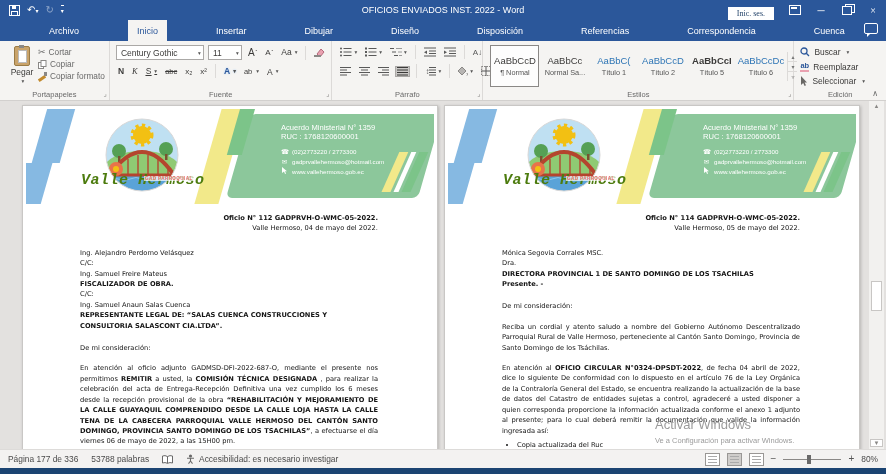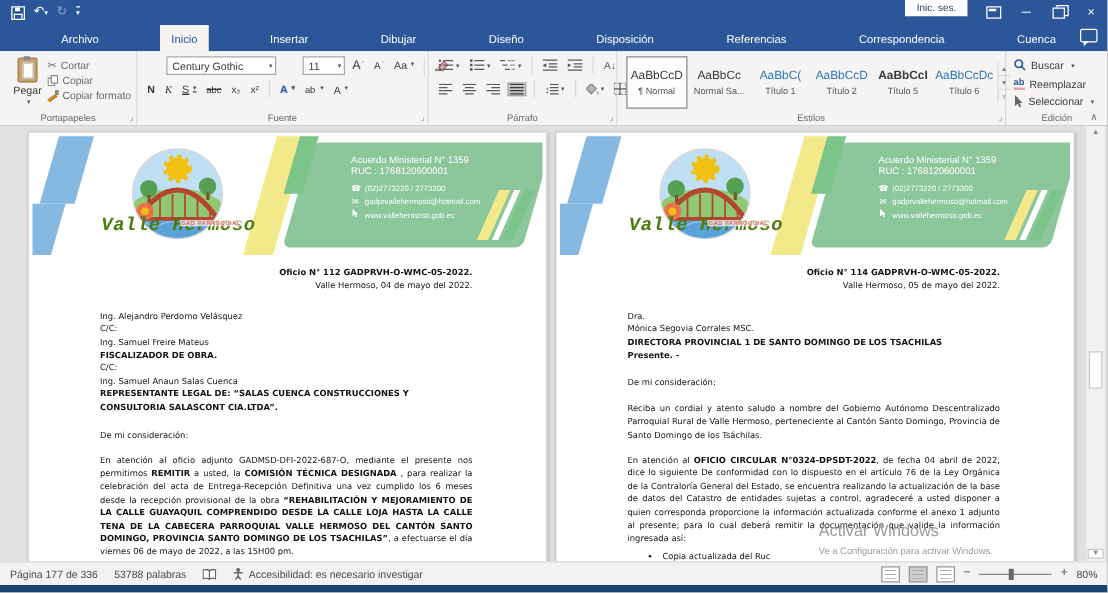--- a/index.html
+++ b/index.html
@@ -9,21 +9,21 @@
   .tbar{position:absolute;top:0;left:0;right:0;height:20px;background:#2b579a;color:#fff;
         display:flex;align-items:center;font-size:9px;}
   .qat{display:flex;align-items:center;gap:7px;padding-left:9px;z-index:2;}
   .qbtn{color:#fff;font-size:10px;line-height:10px;cursor:default;}
   .qbtn.dim{opacity:.45;}
   .ic-save{width:9px;height:9px;border:1px solid #fff;position:relative;}
   .ic-save:after{content:"";position:absolute;left:2px;top:0;width:4px;height:3px;background:#fff;}
   .ic-save:before{content:"";position:absolute;left:1px;bottom:0;width:5px;height:3px;border:1px solid #fff;border-bottom:none;}
   .qat-car{font-size:6px;}
   .ttl{position:absolute;left:0;right:0;text-align:center;font-size:9px;color:#fff;}
-  .tb-right{margin-left:auto;display:flex;align-items:flex-start;height:100%;z-index:2;}
+  .tb-right{margin-left:auto;display:flex;align-items:flex-end;height:100%;z-index:2;font-family:Liberation Serif, serif;}
   .signin{background:#fff;color:#1f3f66;font-size:8px;padding:2px 9px;margin-right:8px;}
   .wbtn{width:26px;height:100%;display:flex;align-items:center;justify-content:center;font-size:10px;color:#fff;}
   .ic-ribdisp{width:10px;height:8px;border:1px solid #fff;position:relative;}
   .ic-ribdisp:after{content:"";position:absolute;left:1px;top:1px;width:6px;height:2px;background:#fff;}
   .ic-rest{width:8px;height:7px;border:1px solid #fff;position:relative;background:#2b579a;}
   .ic-rest:before{content:"";position:absolute;left:2px;top:-3px;width:8px;height:7px;border:1px solid #fff;z-index:-1;}
   
   .tabs{position:absolute;top:20px;left:0;right:0;height:21px;background:#2b579a;display:flex;
         align-items:stretch;color:#fff;font-size:9px;}
   .tab{display:flex;align-items:center;padding:0 9px;margin-left:40px;}
@@ -46,21 +46,21 @@
   .ic-paste{width:14px;height:18px;background:#c9a36a;border:1px solid #9a7b45;border-radius:2px;position:relative;}
   .ic-paste:before{content:"";position:absolute;left:3.5px;top:-2px;width:5px;height:3px;background:#8a8886;}
   .ic-paste:after{content:"";position:absolute;left:3px;top:3px;width:7px;height:11px;background:#fff;border:1px solid #bbb;}
   .smalls{display:flex;flex-direction:column;gap:2px;padding-top:2px;color:#555;}
   .sbtn{display:flex;align-items:center;gap:3px;white-space:nowrap;font-size:8.3px;color:#696969;}
   .ic-cut{font-size:9px;color:#696969;}
   .ic-brush{width:9px;height:9px;position:relative;}
   .ic-brush:before{content:"";position:absolute;left:0;top:5px;width:8px;height:3px;background:#c28a2e;transform:rotate(-35deg);}
   .ic-brush:after{content:"";position:absolute;right:0;top:0;width:3px;height:4px;background:#8a8886;}
   .combo{display:flex;align-items:center;justify-content:space-between;background:#fff;border:1px solid #aaa8a6;
-         height:13px;padding:0 2px 0 4px;font-size:8.5px;margin-left:17px;}
+         height:13px;padding:0 2px 0 4px;font-size:8.5px;}
   .w78{width:80px;} .w24{width:26px;}
   .car{font-size:5.5px;color:#555;margin-left:2px;}
   .fbtn{display:flex;align-items:flex-end;gap:1px;padding:0 2px;line-height:11px;color:#3b3a39;}
   .fb-b{font-weight:bold;} .fb-i{font-style:italic;font-family:"Liberation Serif",serif;} .fb-u{text-decoration:underline;}
   .fb-s{text-decoration:line-through;}
   .glow{color:#2b579a;text-shadow:0 0 2px #9cc3f0;font-weight:bold;}
   .ubar{display:inline-block;position:relative;line-height:10px;}
   .ubar i{position:absolute;left:0;right:0;bottom:-2px;height:3px;font-style:normal;}
   .ubar.hl i{background:#ffe400;}
   .vsep{width:1px;height:14px;background:#dcdad8;margin:0 2px;}
@@ -106,21 +106,21 @@
   .brandsub{position:absolute;left:118px;top:67px;z-index:6;font-size:4.6px;color:#e96a6d;letter-spacing:.4px;
             background:rgba(255,255,255,.7);padding:0 1px;font-weight:bold;}
   
   .content{padding:9px 59px 0 57px;font-family:"DejaVu Sans",sans-serif;font-size:6.7px;line-height:10.4px;color:#141414;}
   .rt{text-align:right;}
   .b{font-weight:bold;}
   .rcpt{margin-top:14px;}
   .salut{margin-top:12px;}
   .para{margin-top:10px;text-align:justify;}
   .blts{margin:4px 0 0 14px;padding:0;}
-  .blts li{margin:0 0 1px 14px;}
+  .blts li{margin:0 0 1px 1px;}
   .wm{position:absolute;left:210px;top:311px;z-index:8;color:#9b9b9b;pointer-events:none;}
   .wm1{font-size:13px;line-height:15px;}
   .wm2{font-size:7.5px;margin-top:4px;}
   
   .vscroll{position:absolute;right:2px;top:101px;width:15px;height:348px;background:#f2f1ef;border-left:1px solid #e3e1df;}
   .sarr{position:absolute;left:0;right:0;text-align:center;font-size:6px;color:#8a8886;}
   .sarr.up{top:2px;}
   .sarr.dn{bottom:2px;border:1px solid #c8c6c4;background:#fff;margin:0 1px;}
   .sthumb{position:absolute;left:2px;right:2px;top:180px;height:28px;background:#fff;border:1px solid #c8c6c4;}
   
@@ -142,20 +142,21 @@
 
 <div class="win">
 
   <div class="tbar">
     <div class="qat">
       <span class="ic-save"></span>
       <span class="qbtn">↶<span class="qat-car">▾</span></span>
       <span class="qbtn dim">↻</span>
       <span class="qbtn" style="border-top:1px solid #fff;font-size:6px;">▾</span>
     </div>
+    <div class="ttl">OFICIOS ENVIADOS INST. 2022 - Word</div>
     <div class="tb-right">
       <span class="signin">Inic. ses.</span>
       <span class="wbtn">
           <span class="ic-ribdisp"></span>
         </span>
       <span class="wbtn">─</span>
       <span class="wbtn">
           <span class="ic-rest"></span>
         </span>
       <span class="wbtn">×</span>
@@ -564,22 +565,22 @@
           </g>
           <circle cx="38" cy="38" r="36" fill="none" stroke="#d8d8d8"></circle>
         </svg>
         <span class="brand">Valle Hermoso</span>
         <span class="brandsub">GAD PARROQUIAL</span>
       </div>
       <div class="content">
         <div class="rt b">Oficio N° 114 GADPRVH-O-WMC-05-2022.</div>
         <div class="rt">Valle Hermoso, 05 de mayo del 2022.</div>
         <div class="rcpt">
+            <div>Mónica Segovia Corrales MSC.</div>
             <div>Dra.</div>
-            <div>Mónica Segovia Corrales MSC.</div>
             <div class="b">DIRECTORA PROVINCIAL 1 DE SANTO DOMINGO DE LOS TSACHILAS</div>
             <div class="b">Presente. -</div>
           </div>
         <div class="salut">De mi consideración:</div>
         <div class="para" style="text-align:justify;">Reciba un cordial y atento saludo a nombre del Gobierno Autónomo Descentralizado Parroquial Rural de Valle Hermoso, perteneciente al Cantón Santo Domingo, Provincia de Santo Domingo de los Tsáchilas.</div>
         <div class="para"><span>En atención al </span><span class="b">OFICIO CIRCULAR N°0324-DPSDT-2022</span><span>, de fecha 04 abril de 2022, dice lo siguiente De conformidad con lo dispuesto en el artículo 76 de la Ley Orgánica de la Contraloría General del Estado, se encuentra realizando la actualización de la base de datos del Catastro de entidades sujetas a control, agradeceré a usted disponer a quien corresponda proporcione la información actualizada conforme el anexo 1 adjunto al presente; para lo cual deberá remitir la documentación que valide la información ingresada así:</span></div>
         <ul class="blts">
           <li>Copia actualizada del Ruc</li>
 
         </ul>

